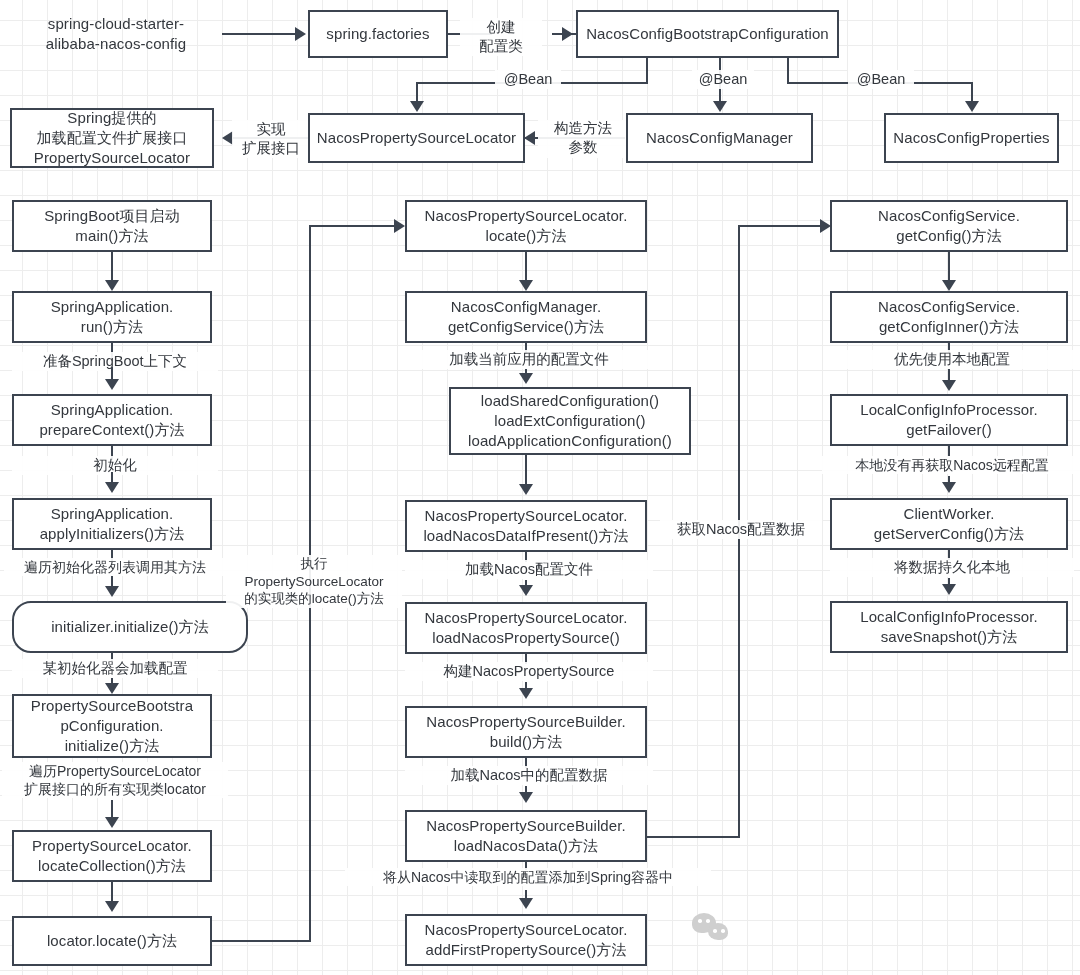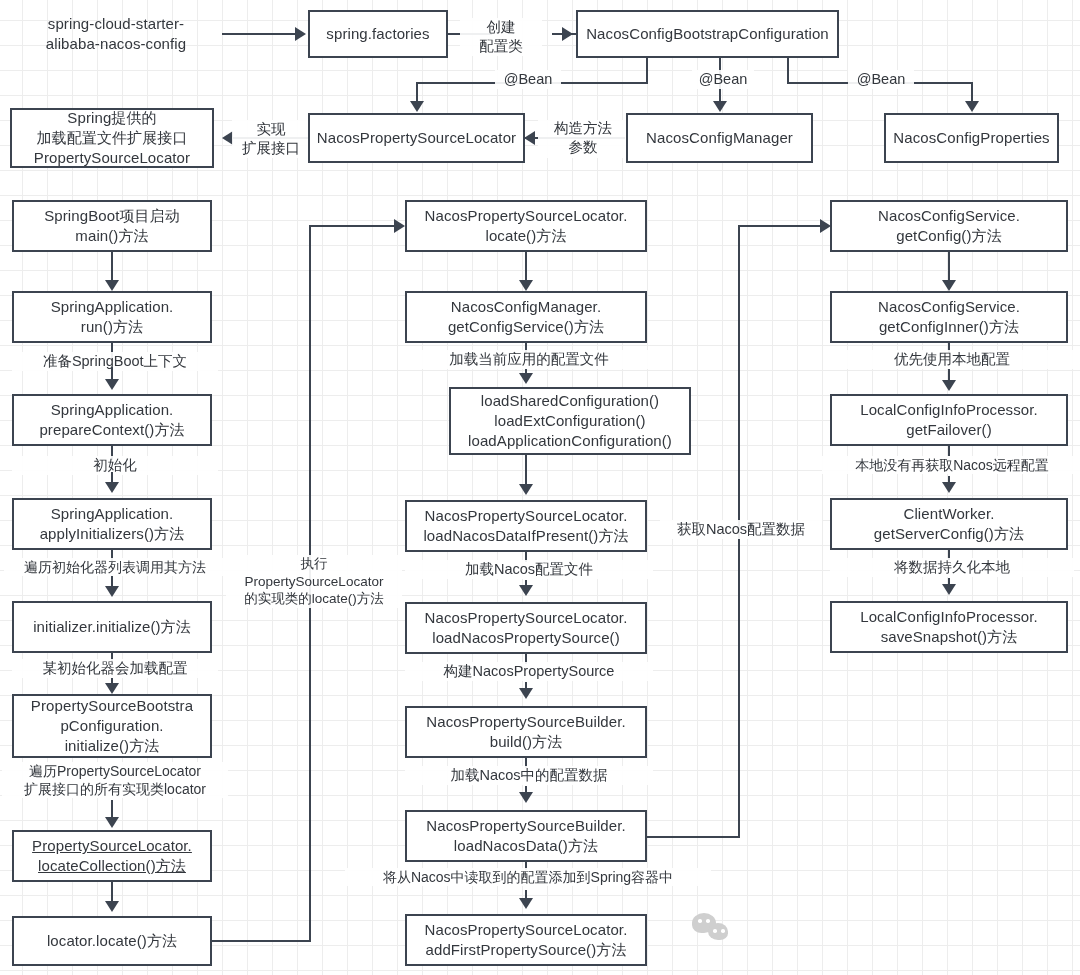--- a/index.html
+++ b/index.html
@@ -147,35 +147,35 @@
   <div class="ln lnv" style="left:111px;top:472px;height:14px;"></div>
   <div class="arr arr-d" style="left:105px;top:482px;"></div>
 
   <div class="node" style="left:12px;top:498px;width:200px;height:52px;">SpringApplication.
 applyInitializers()方法</div>
   <div class="ln lnv" style="left:111px;top:550px;height:12px;"></div>
   <div class="elab sm" style="left:4px;top:558px;width:216px;font-size:14px;">遍历初始化器列表调用其方法</div>
   <div class="ln lnv" style="left:111px;top:576px;height:14px;"></div>
   <div class="arr arr-d" style="left:105px;top:586px;"></div>
 
-  <div class="node" style="left:12px;top:601px;width:200px;height:52px;">initializer.initialize()方法</div>
+  <div class="node" style="left:12px;top:601px;width:236px;height:52px;border-radius:19px;">initializer.initialize()方法</div>
   <div class="ln lnv" style="left:111px;top:653px;height:12px;"></div>
   <div class="elab" style="left:12px;top:659px;width:200px;">某初始化器会加载配置</div>
   <div class="ln lnv" style="left:111px;top:678px;height:9px;"></div>
   <div class="arr arr-d" style="left:105px;top:683px;"></div>
 
   <div class="node" style="left:12px;top:694px;width:200px;height:64px;">PropertySourceBootstra
 pConfiguration.
 initialize()方法</div>
   <div class="elab sm" style="left:2px;top:762px;width:220px;font-size:14px;">遍历PropertySourceLocator
 扩展接口的所有实现类locator</div>
   <div class="ln lnv" style="left:111px;top:800px;height:22px;"></div>
   <div class="arr arr-d" style="left:105px;top:817px;"></div>
 
-  <div class="node" style="left:12px;top:830px;width:200px;height:52px;text-decoration:underline;">PropertySourceLocator.
+  <div class="node" style="left:12px;top:830px;width:200px;height:52px;">PropertySourceLocator.
 locateCollection()方法</div>
   <div class="ln lnv" style="left:111px;top:882px;height:24px;"></div>
   <div class="arr arr-d" style="left:105px;top:901px;"></div>
 
   <div class="node" style="left:12px;top:916px;width:200px;height:50px;">locator.locate()方法</div>
 
   <div class="ln lnh" style="left:212px;top:940px;width:99px;"></div>
   <div class="ln lnv" style="left:309px;top:225px;height:716px;"></div>
   <div class="ln lnh" style="left:309px;top:225px;width:92px;"></div>
   <div class="arr arr-r" style="left:394px;top:219px;"></div>

